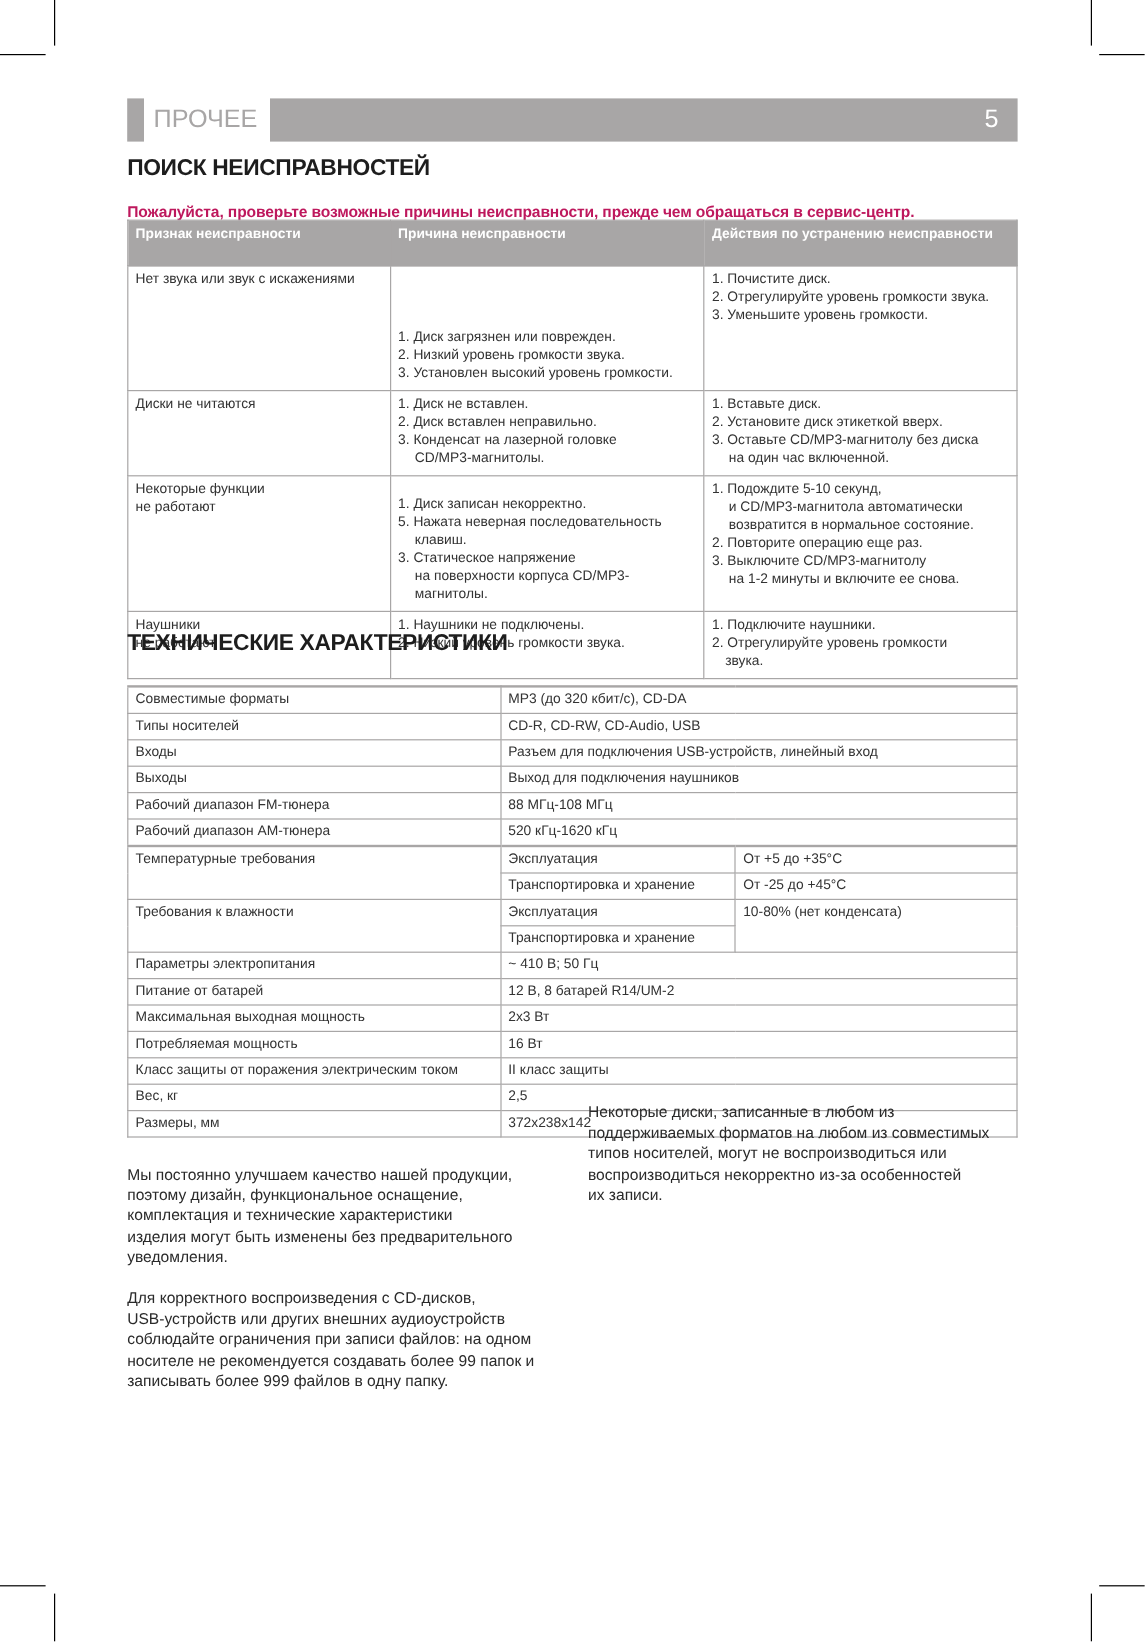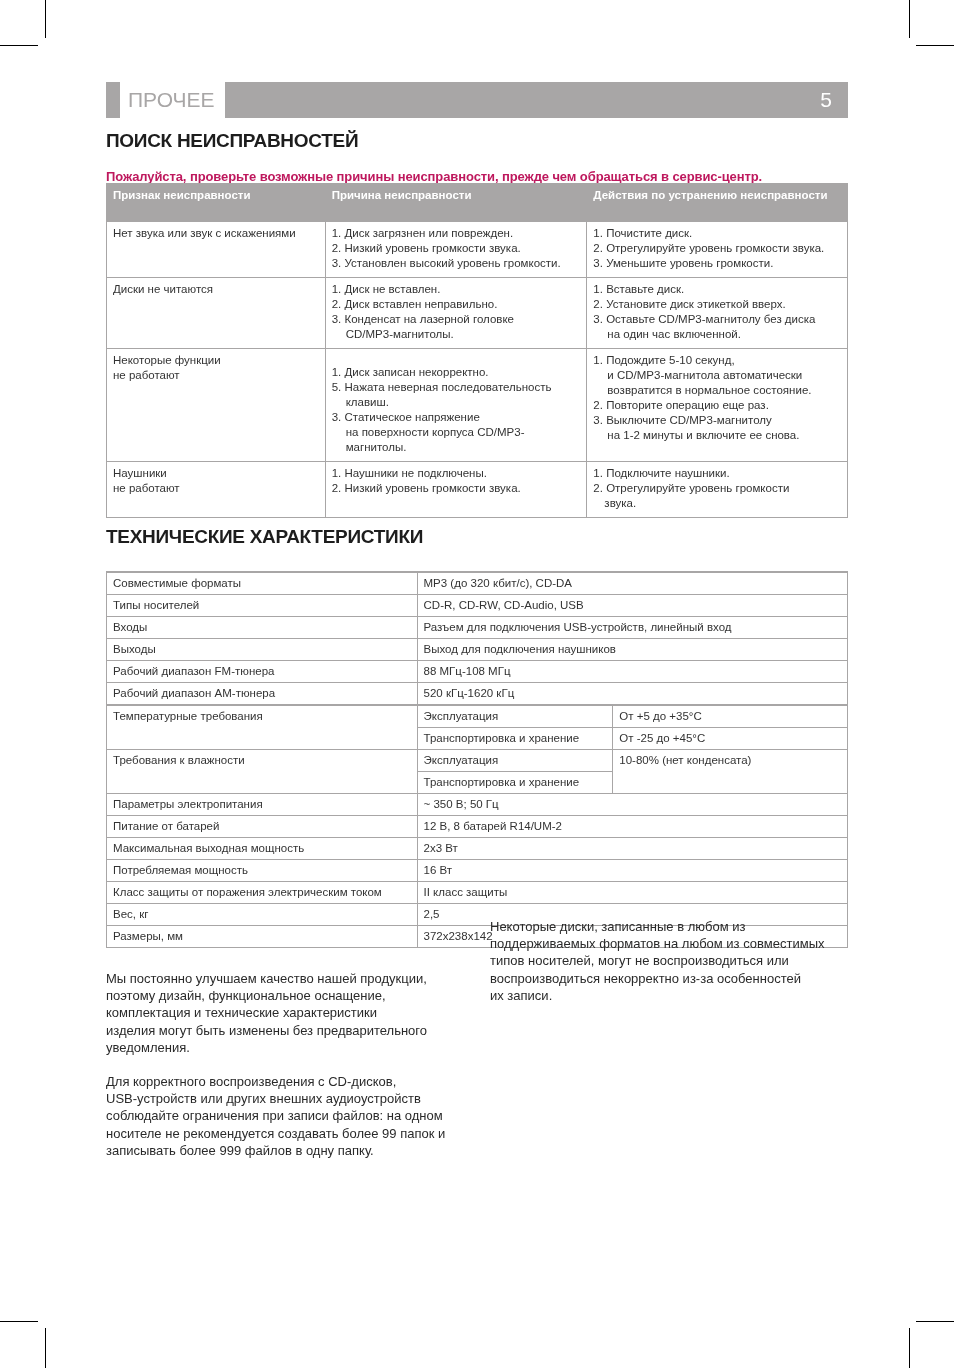--- a/index.html
+++ b/index.html
@@ -61,21 +61,21 @@
       <th>Причина неисправности</th>
       <th>Действия по устранению неисправности</th>
     </tr>
   </thead>
   <tbody id="trouble-body">
       <tr>
         <td>
           <span style="display: block;">Нет звука или звук с искажениями</span>
         </td>
         <td>
-          <span style="display: block;">1. Диск загрязнен или поврежден.</span>
+          <span style="display: block; margin-top: 48px;">1. Диск загрязнен или поврежден.</span>
           <span style="display: block;">2. Низкий уровень громкости звука.</span>
           <span style="display: block;">3. Установлен высокий уровень громкости.</span>
         </td>
         <td>
           <span style="display: block;">1. Почистите диск.</span>
           <span style="display: block;">2. Отрегулируйте уровень громкости звука.</span>
           <span style="display: block;">3. Уменьшите уровень громкости.</span>
         </td>
       </tr>
       <tr>
@@ -184,21 +184,21 @@
       <td>Эксплуатация</td>
       <td rowspan="2">10-80% (нет конденсата)</td>
     </tr>
     <tr>
       <td>Транспортировка и хранение</td>
     </tr>
   </tbody>
   <tbody id="spec-body-bottom">
       <tr>
         <td>Параметры электропитания</td>
-        <td colspan="2">~ 350 В; 50 Гц</td>
+        <td colspan="2">~ 410 В; 50 Гц</td>
       </tr>
       <tr>
         <td>Питание от батарей</td>
         <td colspan="2">12 В, 8 батарей R14/UM-2</td>
       </tr>
       <tr>
         <td>Максимальная выходная мощность</td>
         <td colspan="2">2x3 Вт</td>
       </tr>
       <tr>

